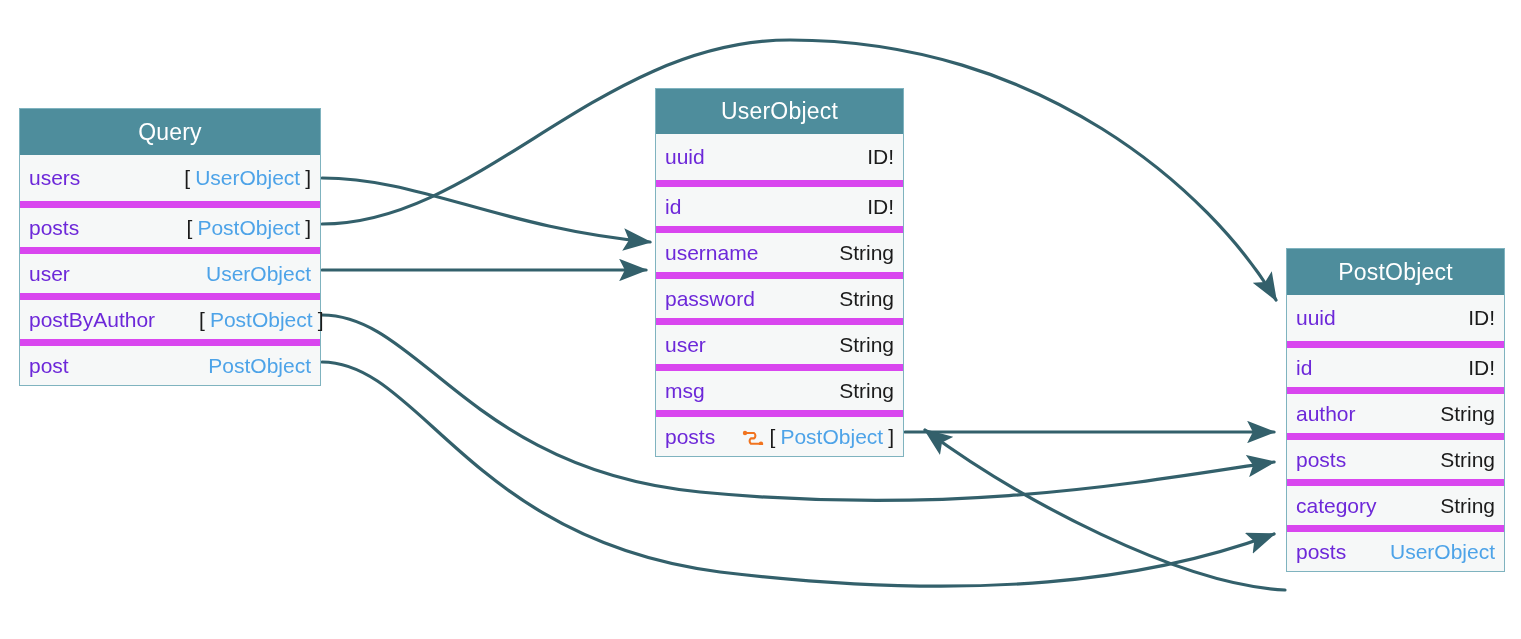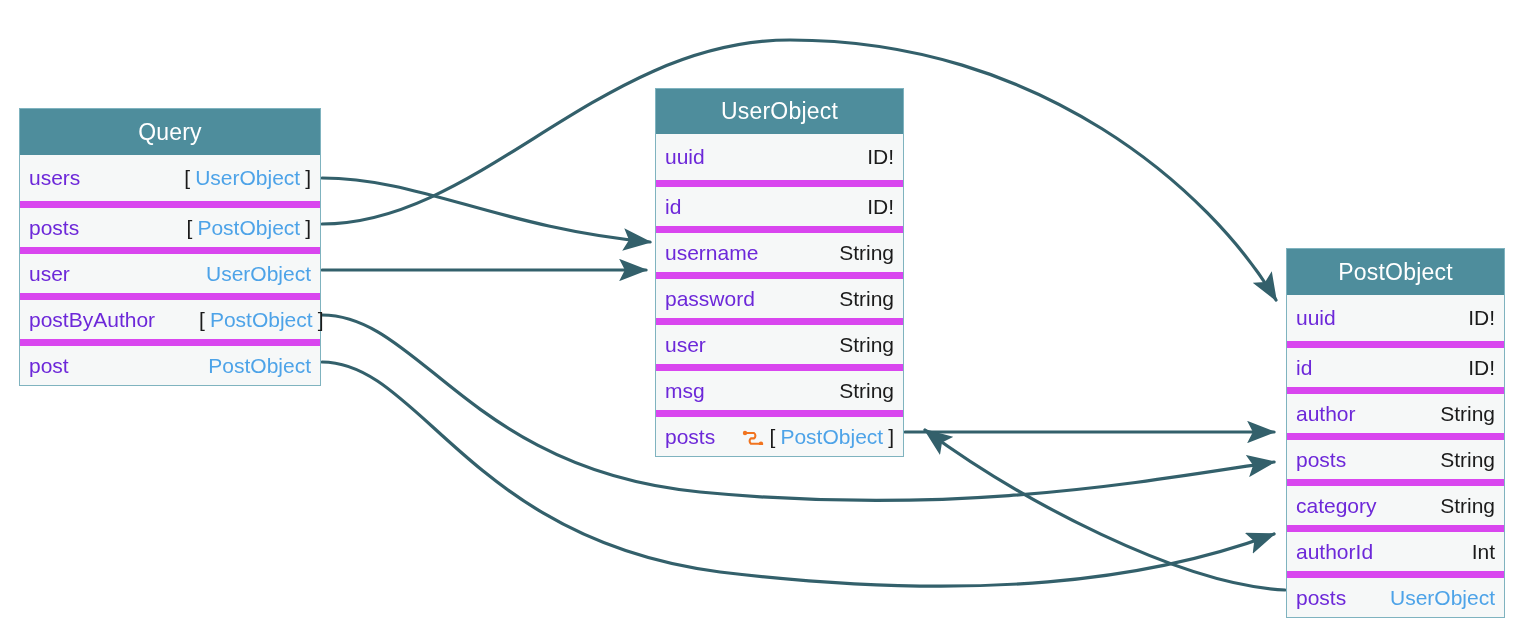--- a/index.html
+++ b/index.html
@@ -243,26 +243,20 @@
             <span class="type-scalar">String</span>
           </span>
         </div>
         <div class="entity-row">
           <span class="field-name">category</span>
           <span class="field-type">
             <span class="type-scalar">String</span>
           </span>
         </div>
         <div class="entity-row">
-          <span class="field-name">authorId</span>
-          <span class="field-type">
-            <span class="type-scalar">Int</span>
-          </span>
-        </div>
-        <div class="entity-row">
           <span class="field-name">posts</span>
           <span class="field-type">
             <span class="type-ref">UserObject</span>
           </span>
         </div>
       </div>
   </div>
 
 </div>
 

